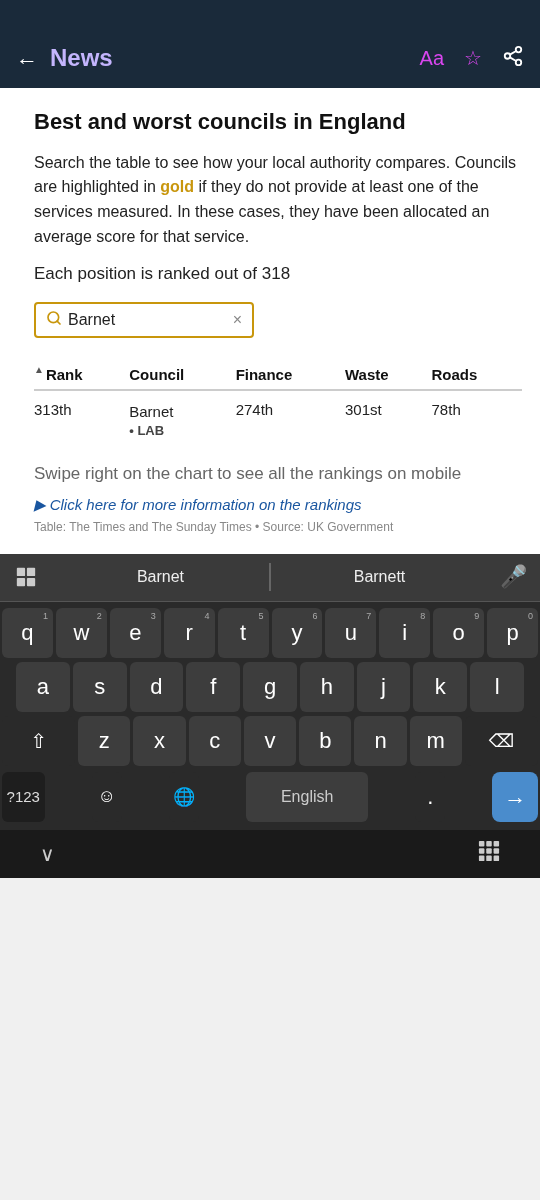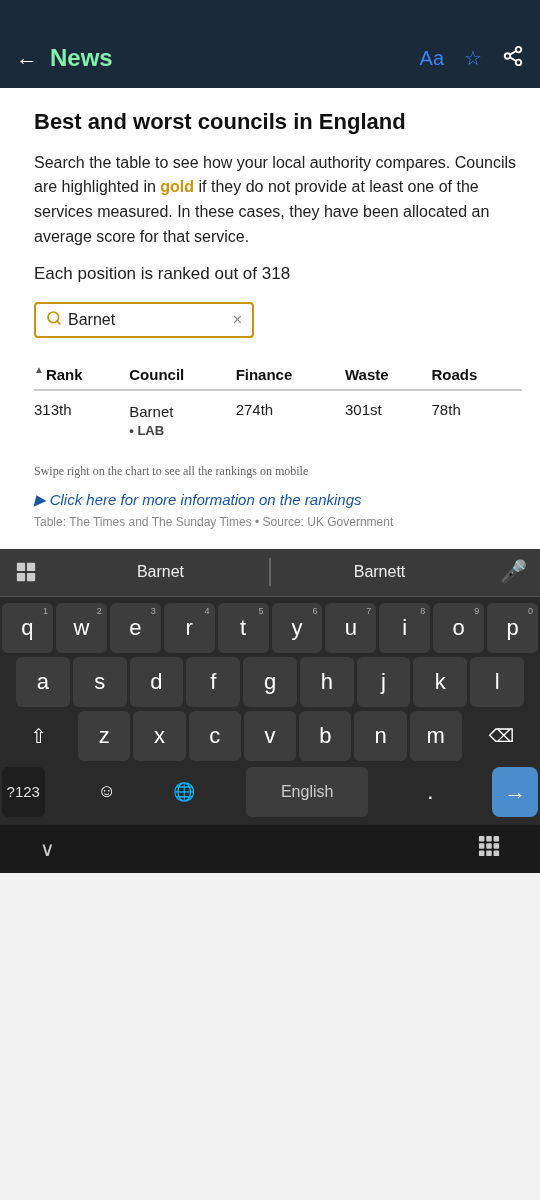--- a/index.html
+++ b/index.html
@@ -35,31 +35,31 @@
       display: flex;
       align-items: center;
       gap: 12px;
     }
     .nav-back {
       color: white;
       font-size: 22px;
       cursor: pointer;
     }
     .nav-title {
-      color: #86efac;
+      color: #c4b5fd;
       font-size: 24px;
       font-weight: bold;
     }
     .nav-right {
       display: flex;
       align-items: center;
       gap: 20px;
     }
     .nav-icon {
-      color: #3b82f6;
+      color: #d946ef;
       font-size: 20px;
     }
 
     
     .article-container {
       background: white;
       padding: 20px 18px 16px 34px;
     }
     .article-title {
       font-size: 22px;
@@ -148,24 +148,23 @@
       line-height: 1.4;
     }
     .party-tag {
       font-size: 13px;
       color: #444;
       font-weight: bold;
     }
 
     
     .swipe-hint {
-      font-size: 12px;
+      font-size: 17px;
       color: #666;
       margin-bottom: 12px;
-      font-family: Liberation Serif, serif;
     }
     .click-link {
       font-size: 15px;
       color: #222;
       margin-bottom: 6px;
     }
     .click-link span {
       color: #1a56a0;
       font-style: italic;
     }

